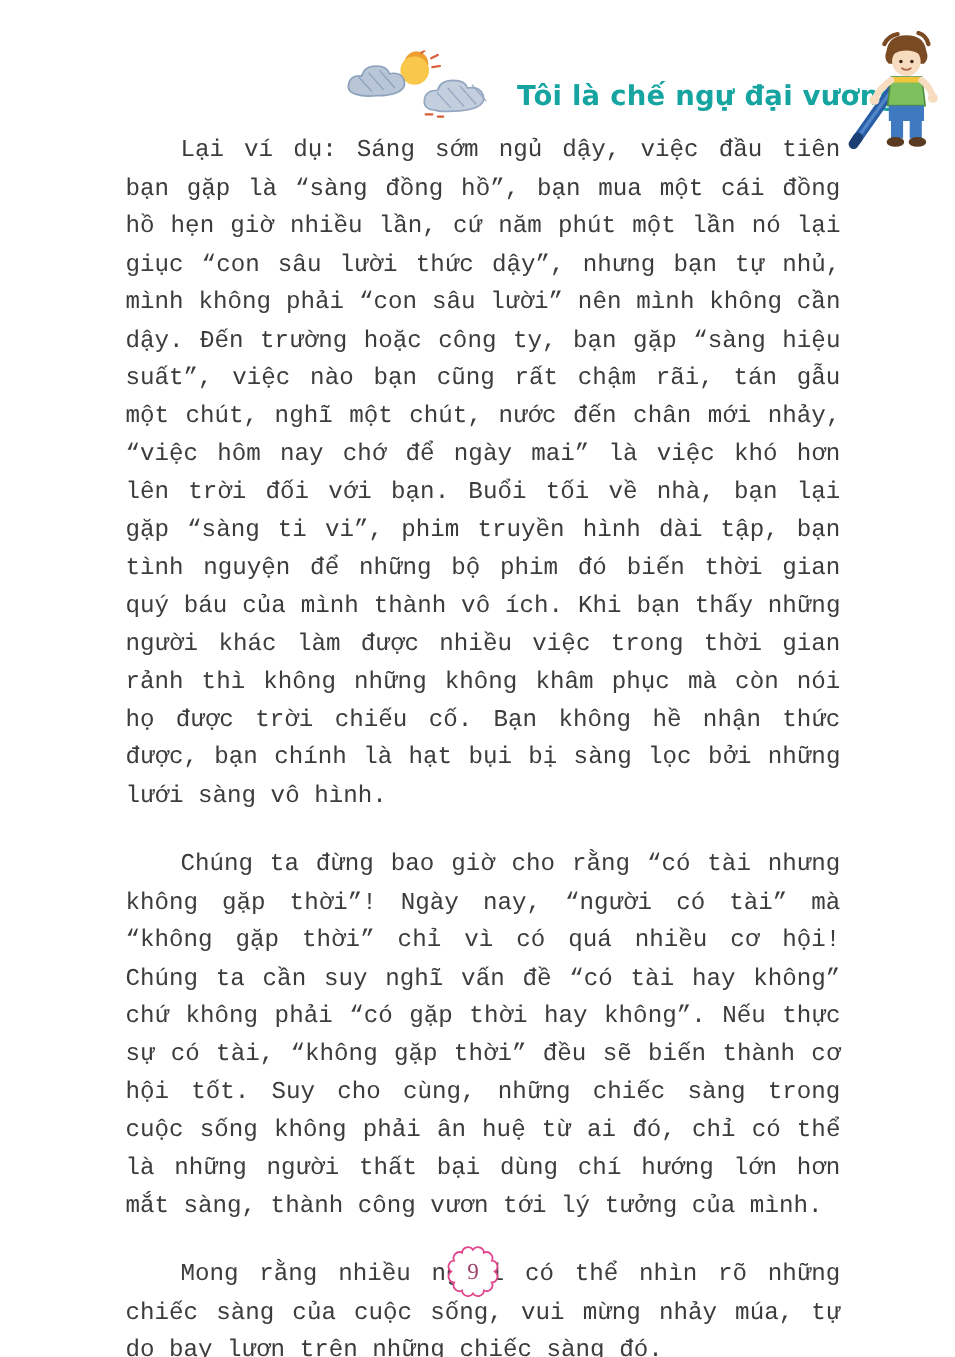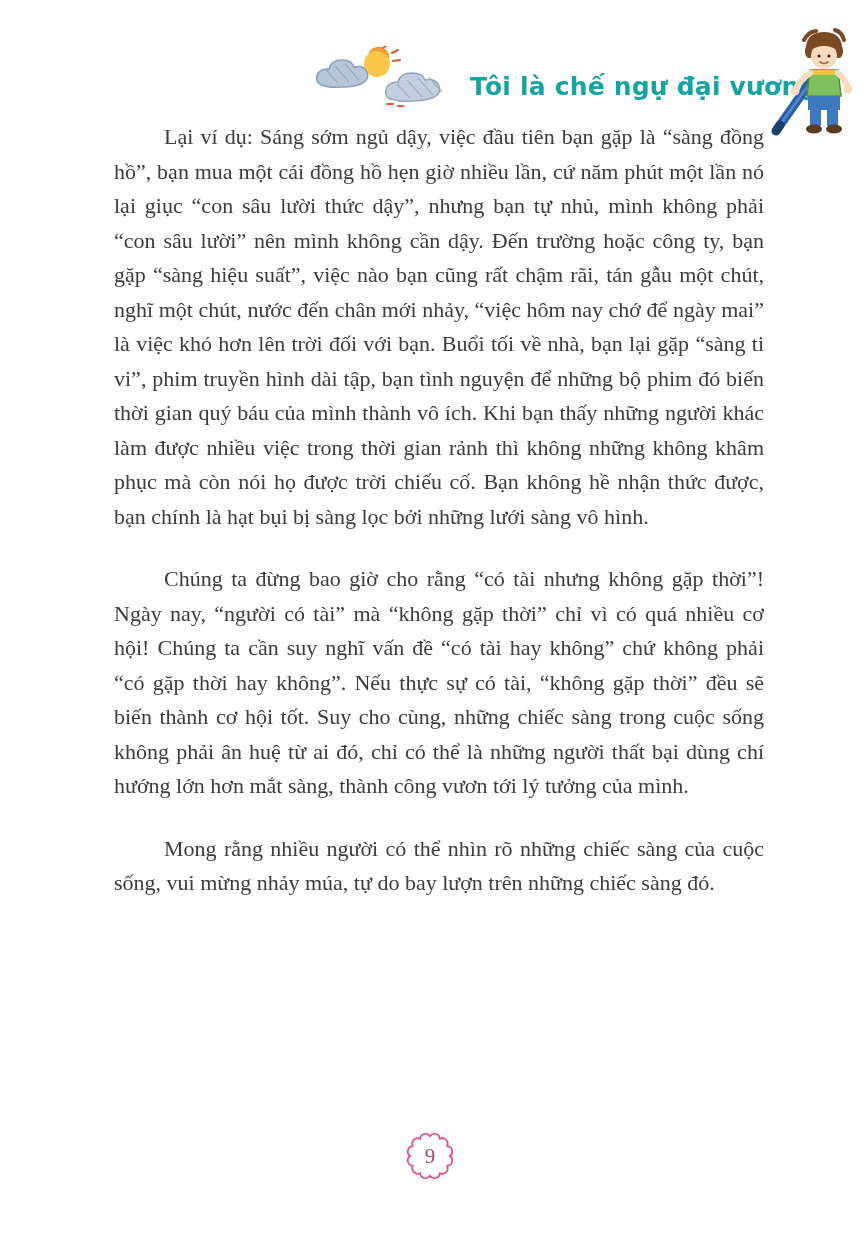--- a/index.html
+++ b/index.html
@@ -12,21 +12,21 @@
     font-family:"DejaVu Sans","Liberation Sans",sans-serif;
     font-weight:bold;font-size:25px;color:#16a4a0;letter-spacing:0.2px;
     white-space:nowrap;
   }
   .doodle{position:absolute;left:313px;top:46px;}
   .boy{position:absolute;left:760px;top:28px;}
   .body-text{
     position:absolute;left:114px;top:120px;width:650px;
     font-size:22px;line-height:34.5px;color:#3c3c3c;text-align:justify;
   }
-  .body-text p{margin:0 0 28px 0;text-indent:50px;}
+  .body-text p{margin:0 0 28px 0;text-indent:50px;font-family:Liberation Mono, monospace;}
   .page-badge{position:absolute;left:406px;top:1132px;width:48px;height:48px;}
   .page-badge svg{position:absolute;left:0;top:0;}
   .page-num{
     position:absolute;left:0;top:0;width:48px;height:48px;
     display:flex;align-items:center;justify-content:center;
     font-size:21px;color:#9c4468;font-family:"Liberation Serif",serif;
   }
 </style>
 </head>
 <body>

